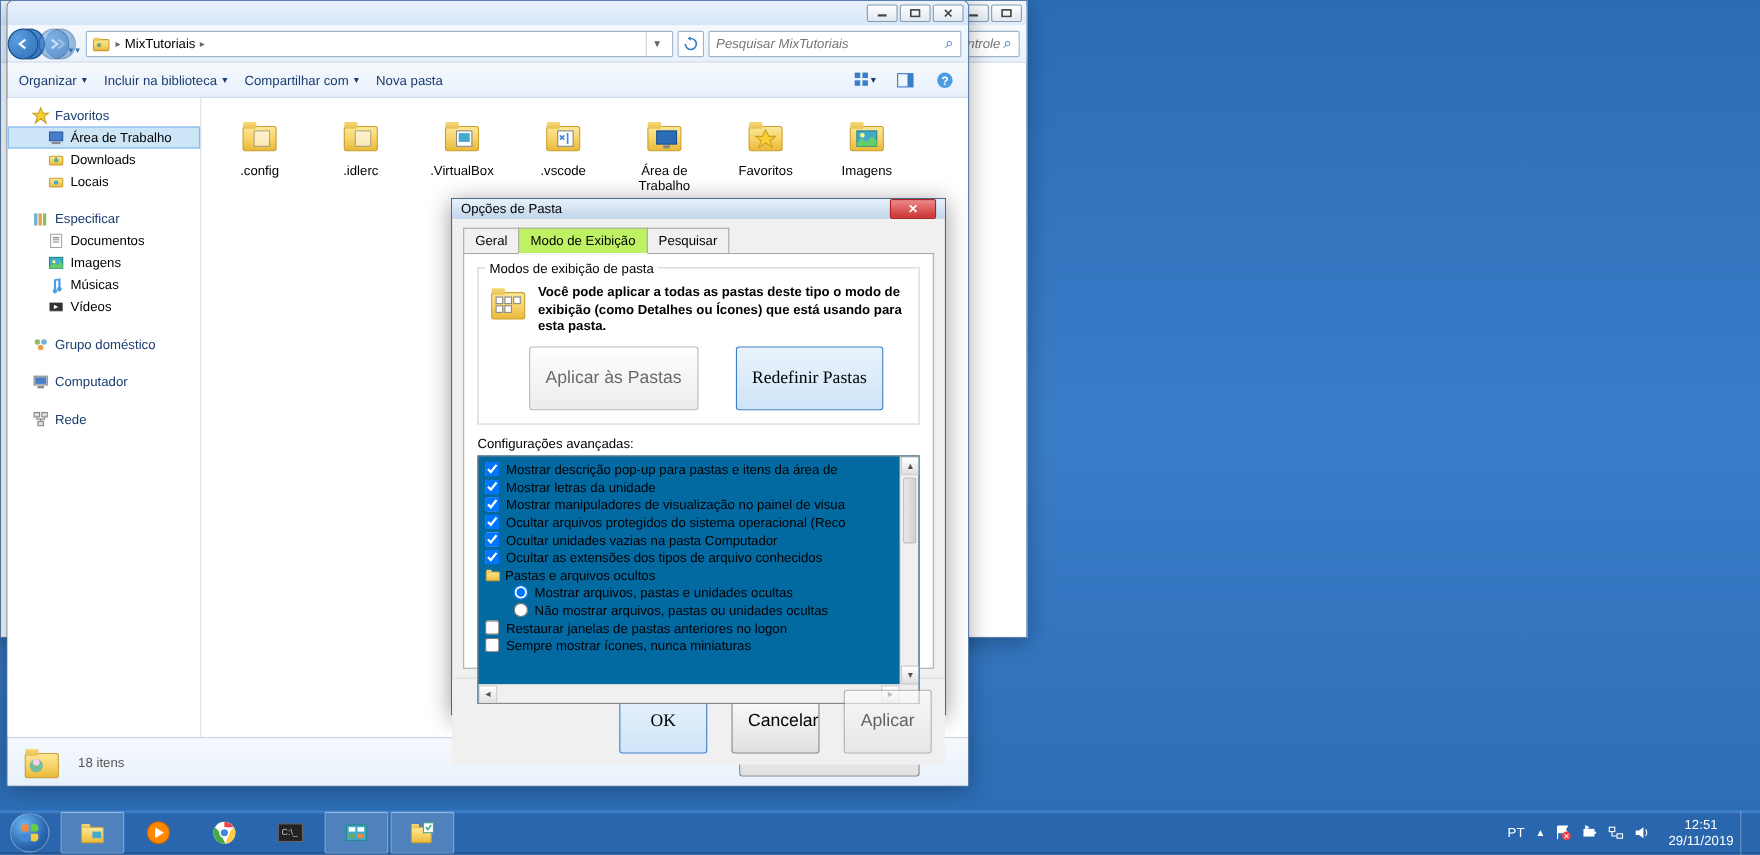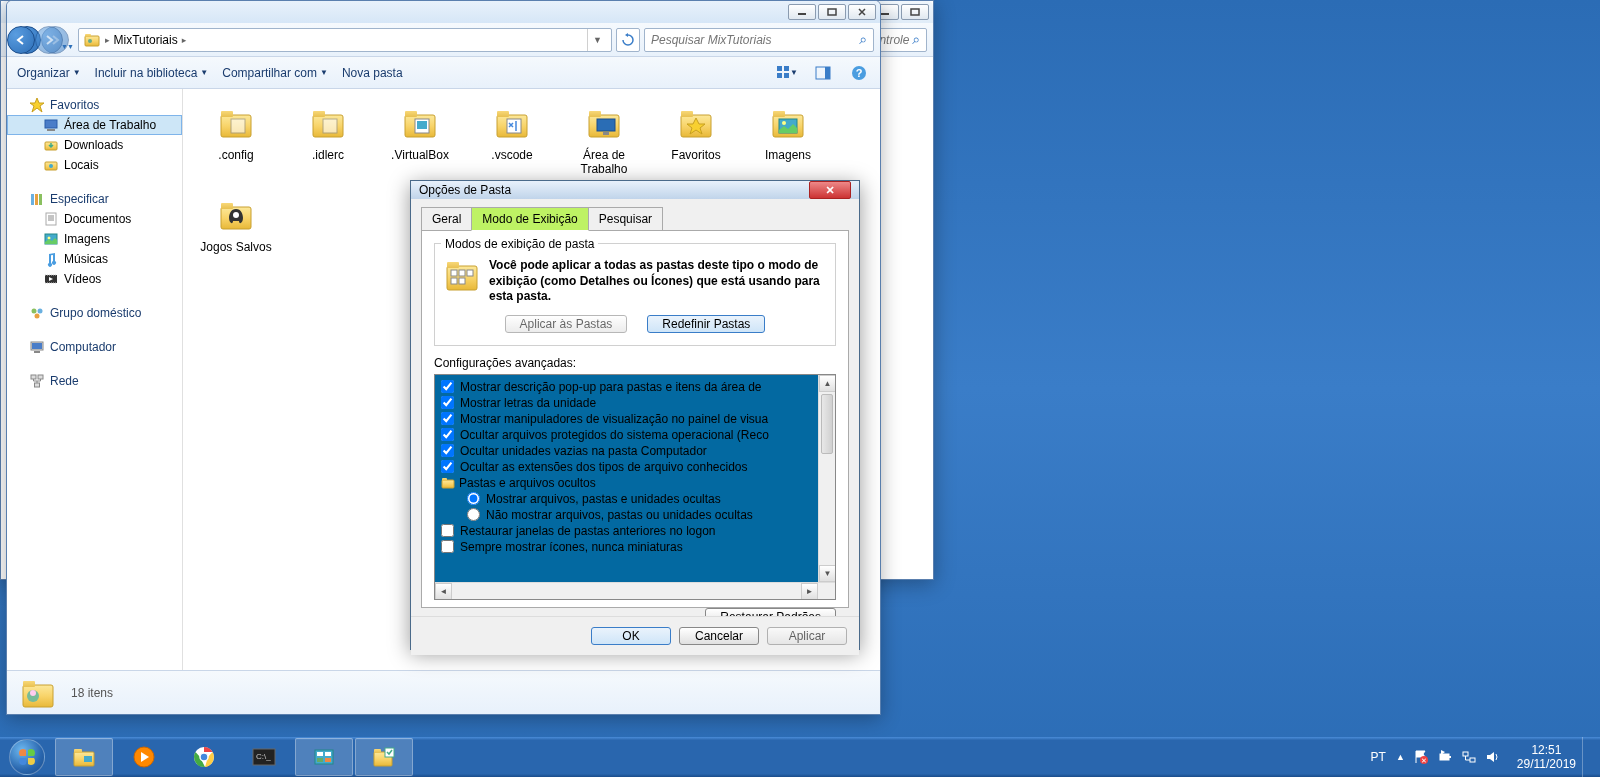--- a/index.html
+++ b/index.html
@@ -54,23 +54,23 @@
   .tab-row { display: flex; }
   .tab { padding: 4px 10px; font-size: 12px; border: 1px solid #aaa; border-bottom: none; background: #f0f0f0; margin-right: -1px; position: relative; }
   .tab.active { background: #bef264; z-index: 2; border-bottom: 1px solid #fff; margin-bottom: -1px; }
   .tab-content { background: #fff; border: 1px solid #aaa; padding: 12px; height: 378px; }
   .fieldset { border: 1px solid #d0d0d0; padding: 8px 10px 12px; margin-bottom: 10px; }
   .fieldset-legend { font-size: 12px; padding: 0 4px; margin-left: -4px; background: #fff; position: relative; top: -15px; display: inline-block; }
   .fs-inner { margin-top: -8px; }
   .fs-desc { display: flex; align-items: flex-start; gap: 8px; font-size: 12px; line-height: 1.3; margin-bottom: 10px; font-weight: bold; }
   .fs-desc svg { flex-shrink: 0; }
   .btn-row { display: flex; justify-content: center; gap: 20px; }
-  .btn { padding: 1px 14px; font-size: 12px; border: 1px solid #888; border-radius: 3px; background: linear-gradient(to bottom, #fff, #e0e0e0); }
+  .btn { padding: 19px 14px; font-size: 16px; border: 1px solid #888; border-radius: 3px; background: linear-gradient(to bottom, #fff, #e0e0e0); margin-left: 14px; }
   .btn.disabled { opacity: 0.6; }
-  .btn.primary { border: 1px solid #3a7dc8; background: linear-gradient(to bottom, #eaf3fc, #cfe5f8); }
+  .btn.primary { border: 1px solid #3a7dc8; background: linear-gradient(to bottom, #eaf3fc, #cfe5f8); font-family: Liberation Serif, serif; }
   .adv-label { font-size: 12px; margin-bottom: 4px; }
   .adv-box { border: 1px solid #888; height: 226px; overflow: hidden; position: relative; background: #0369a1; }
   .adv-list { padding: 4px 6px; font-size: 12px; }
   .adv-item { display: flex; align-items: center; gap: 4px; padding: 1px 0; white-space: nowrap; }
   .adv-item.sub { padding-left: 26px; }
   .adv-item input[type=checkbox], .adv-item input[type=radio] { margin-right: 2px; }
   .adv-scroll { position: absolute; right: 0; top: 0; bottom: 17px; width: 17px; background: #f0f0f0; border-left: 1px solid #ddd; display: flex; flex-direction: column; }
   .adv-scroll-h { position: absolute; left: 0; right: 0; bottom: 0; height: 17px; background: #f0f0f0; border-top: 1px solid #ddd; display: flex; }
   .scroll-btn { width: 17px; height: 17px; background: linear-gradient(to bottom, #fff, #e0e0e0); border: 1px solid #ccc; display: flex; align-items: center; justify-content: center; font-size: 8px; color: #555; }
   .scroll-track { flex: 1; }
@@ -370,29 +370,20 @@
         <div class="file-item">
           <svg class="folder-icon-svg">
             <rect x="6" y="12" width="30" height="22" rx="2" fill="url(#folderGrad)" stroke="#c8a030"></rect>
             <rect x="6" y="8" width="12" height="6" rx="1" fill="url(#folderTab)"></rect>
             <rect x="12" y="16" width="18" height="14" fill="#4ac" stroke="#288"></rect>
             <circle cx="17" cy="20" r="2" fill="#ff8"></circle>
             <path d="M12 27 L17 23 L21 26 L26 21 L30 25 L30 30 L12 30 Z" fill="#6c6"></path>
           </svg>
           <span class="lbl">Imagens</span>
         </div>
-        <div class="file-item">
-          <svg class="folder-icon-svg">
-            <rect x="6" y="12" width="30" height="22" rx="2" fill="url(#folderGrad)" stroke="#c8a030"></rect>
-            <rect x="6" y="8" width="12" height="6" rx="1" fill="url(#folderTab)"></rect>
-            <path d="M21 14 C16 14 14 19 14 23 C14 28 18 30 18 26 L24 26 C24 30 28 28 28 23 C28 19 26 14 21 14 Z" fill="#333"></path>
-            <circle cx="21" cy="20" r="3" fill="#fff"></circle>
-          </svg>
-          <span class="lbl">Jogos Salvos</span>
-        </div>
       </div>
   </div>
   <div class="statusbar">
     <svg width="40" height="36">
         <rect x="4" y="10" width="30" height="22" rx="2" fill="url(#folderGrad)" stroke="#c8a030"></rect>
         <rect x="4" y="6" width="12" height="6" rx="1" fill="url(#folderTab)"></rect>
         <circle cx="14" cy="21" r="6" fill="#7b9"></circle>
         <circle cx="14" cy="18" r="3" fill="#fce"></circle>
       </svg>
     <span>18 itens</span>

